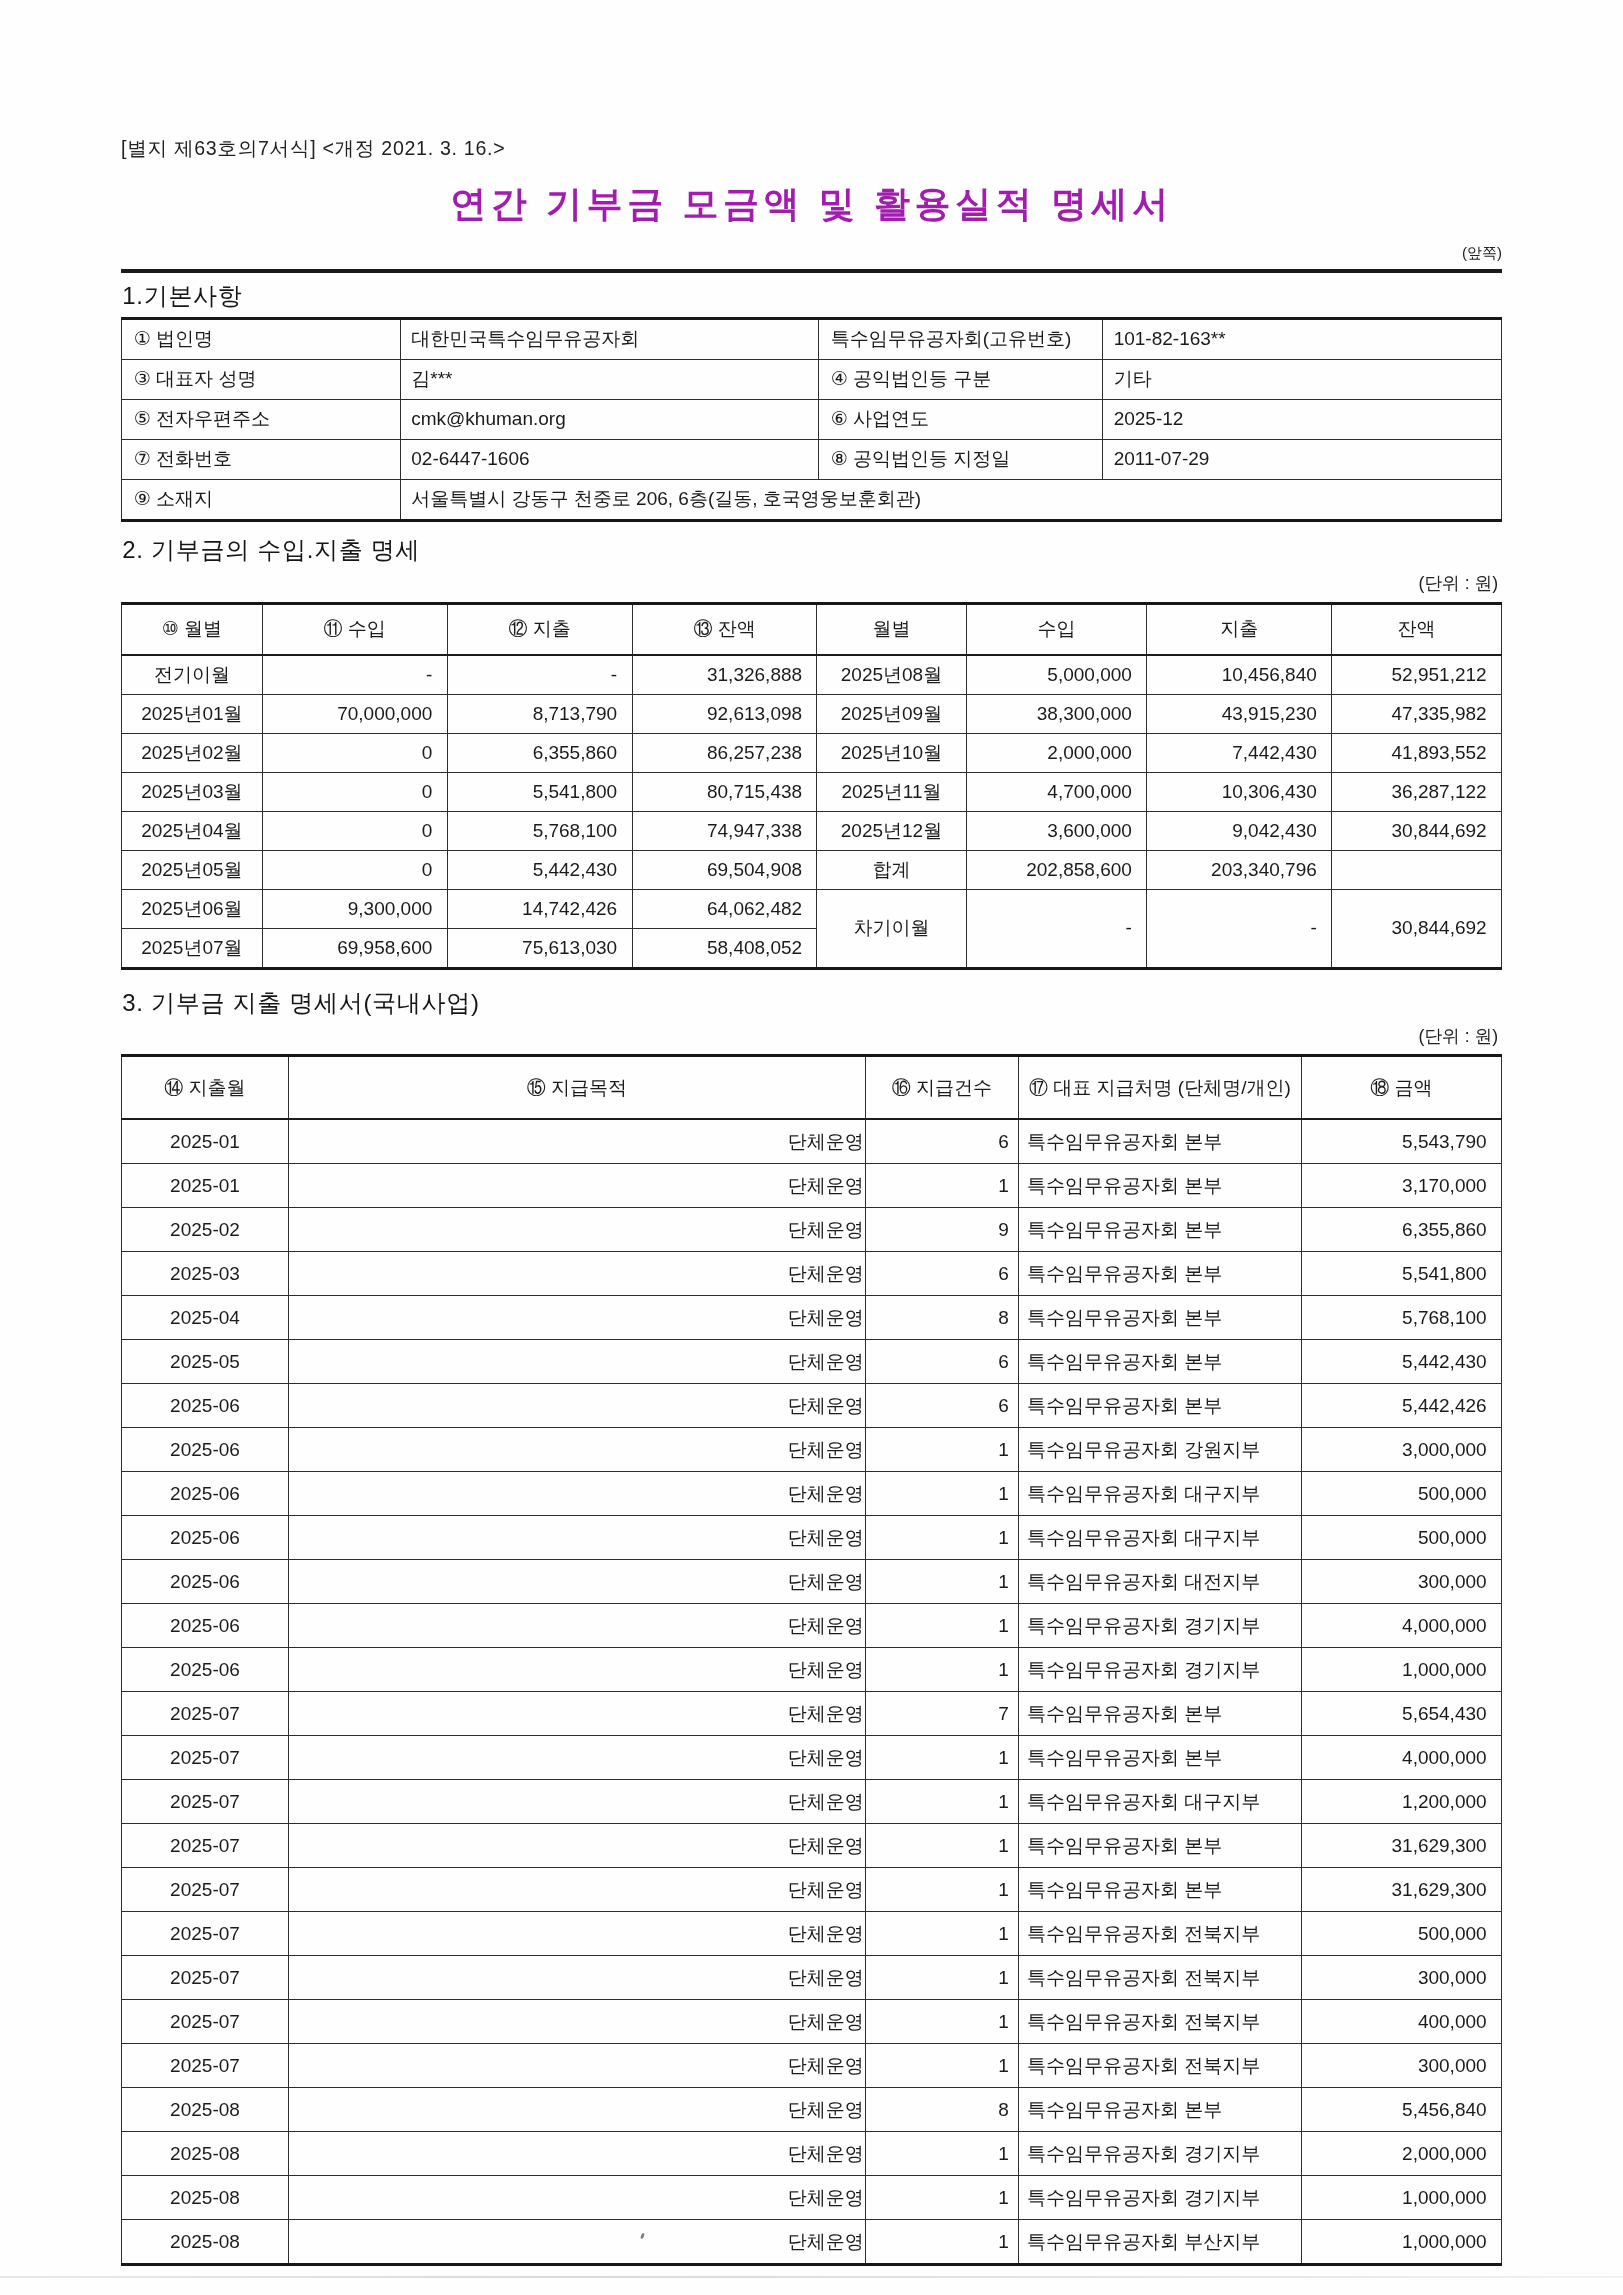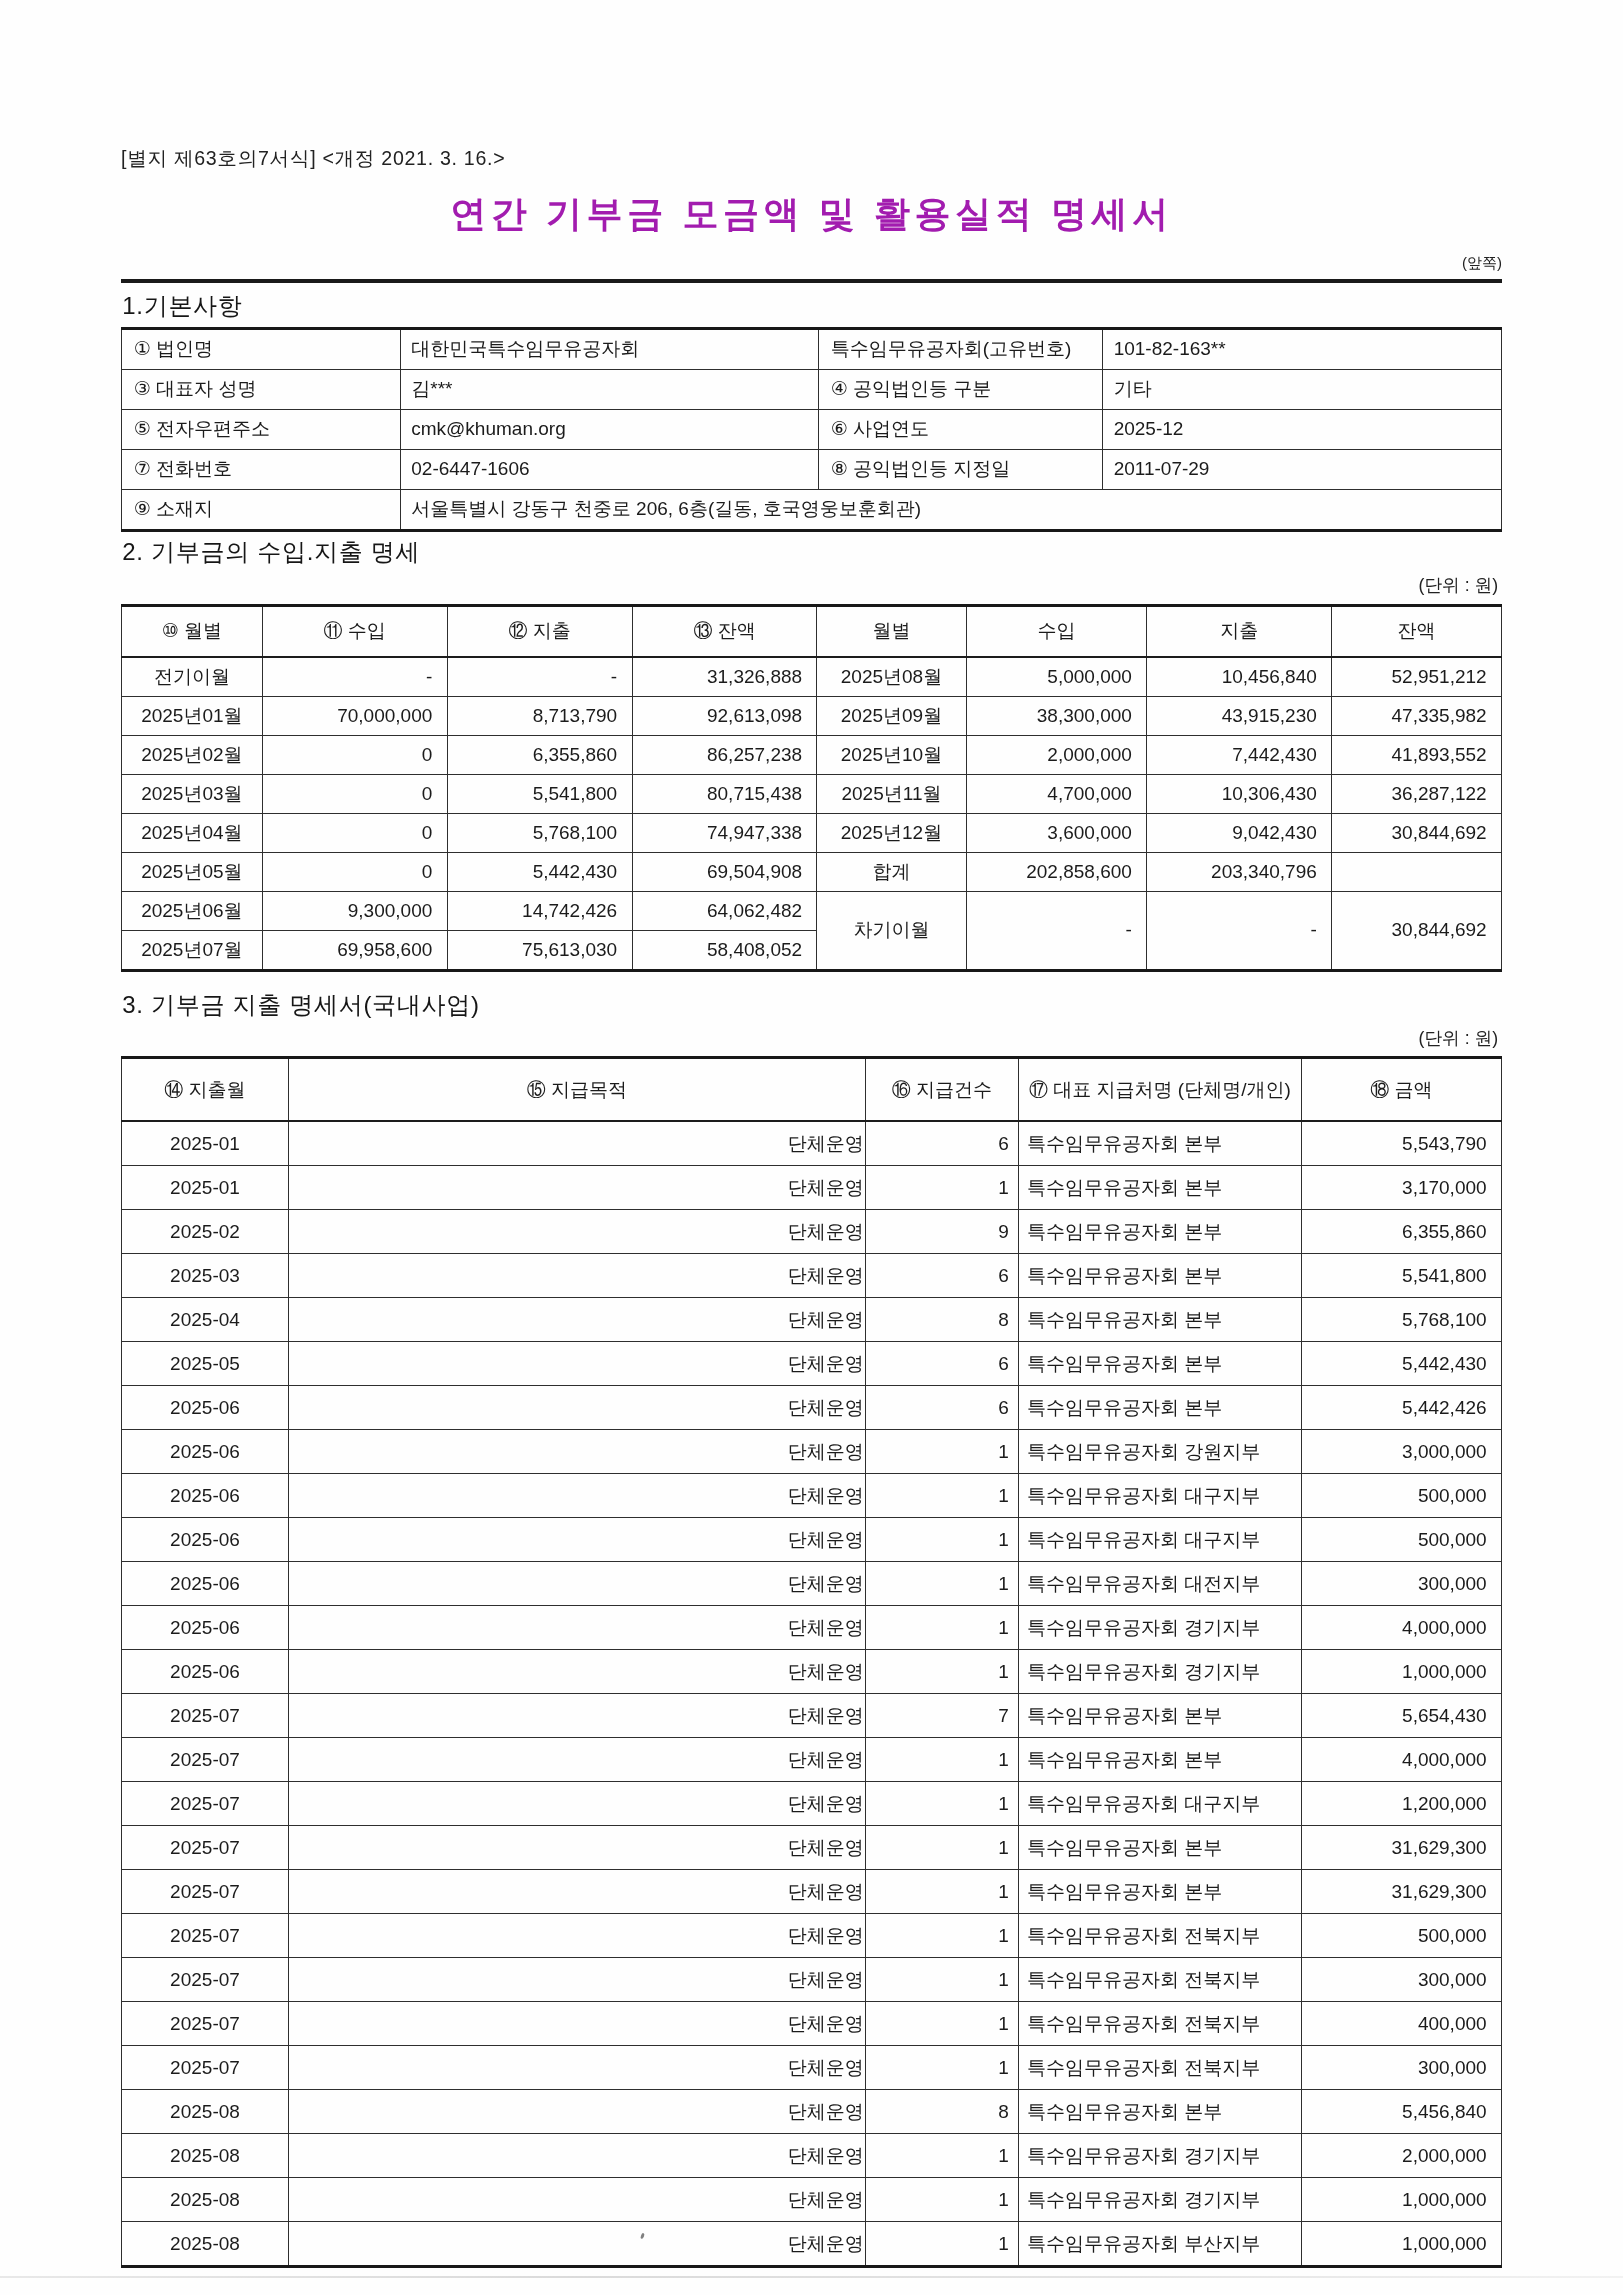--- a/index.html
+++ b/index.html
@@ -2,21 +2,21 @@
 <html style="font-size:10.5px"><head>
 <meta charset="utf-8">
 <style>
   html,body{margin:0;padding:0}
   body{
     width:1623px;height:2295px;position:relative;overflow:hidden;
     background:#fefefe;color:#1b1b1b;
     font-family:"Liberation Sans","DejaVu Sans",sans-serif;
     -webkit-font-smoothing:antialiased;
   }
-  .page{position:absolute;left:121px;top:145px;width:1381px}
+  .page{position:absolute;left:121px;top:135px;width:1381px}
   .note{font-size:19.6px;letter-spacing:0.7px;color:#222}
   .title{margin-top:18.3px;text-align:center;font-size:36px;font-weight:bold;letter-spacing:4.6px;color:#a21caf}
   .front-label{margin-top:14.4px;text-align:right;font-size:15px;color:#222}
   .top-rule{margin-top:6.5px;border-top:4.6px solid #1a1a1a}
   .sec-heading{margin:6.5px 0 5.2px 1.3px;font-size:24px;font-weight:normal;letter-spacing:0.7px;color:#161616}
   .unit{margin:2.6px 3.9px 6.5px 0;text-align:right;font-size:17.7px;color:#222}
 
   table.t{border-collapse:collapse;width:100%;table-layout:fixed;
     border-top:3.9px solid #181818;border-bottom:3.9px solid #181818}
   table.t td,table.t th{border:1.3px solid #2e2e2e;font-size:19px;font-weight:normal;
@@ -86,21 +86,21 @@
           <td class="lbl">⑧ 공익법인등 지정일</td>
           <td class="val">2011-07-29</td>
         </tr>
         <tr>
           <td class="lbl">⑨ 소재지</td>
           <td class="val" colspan="3">서울특별시 강동구 천중로 206, 6층(길동, 호국영웅보훈회관)</td>
         </tr>
       </tbody>
   </table>
 
-  <div class="sec-heading" style="margin-top:4px">2. 기부금의 수입.지출 명세</div>
+  <div class="sec-heading" style="margin-top:12px">2. 기부금의 수입.지출 명세</div>
   <div class="unit">(단위 : 원)</div>
   <table class="t t2">
     <colgroup>
       <col style="width:10.2%">
         <col style="width:13.4%">
         <col style="width:13.4%">
         <col style="width:13.4%">
       <col style="width:10.8%">
         <col style="width:13.1%">
         <col style="width:13.4%">

